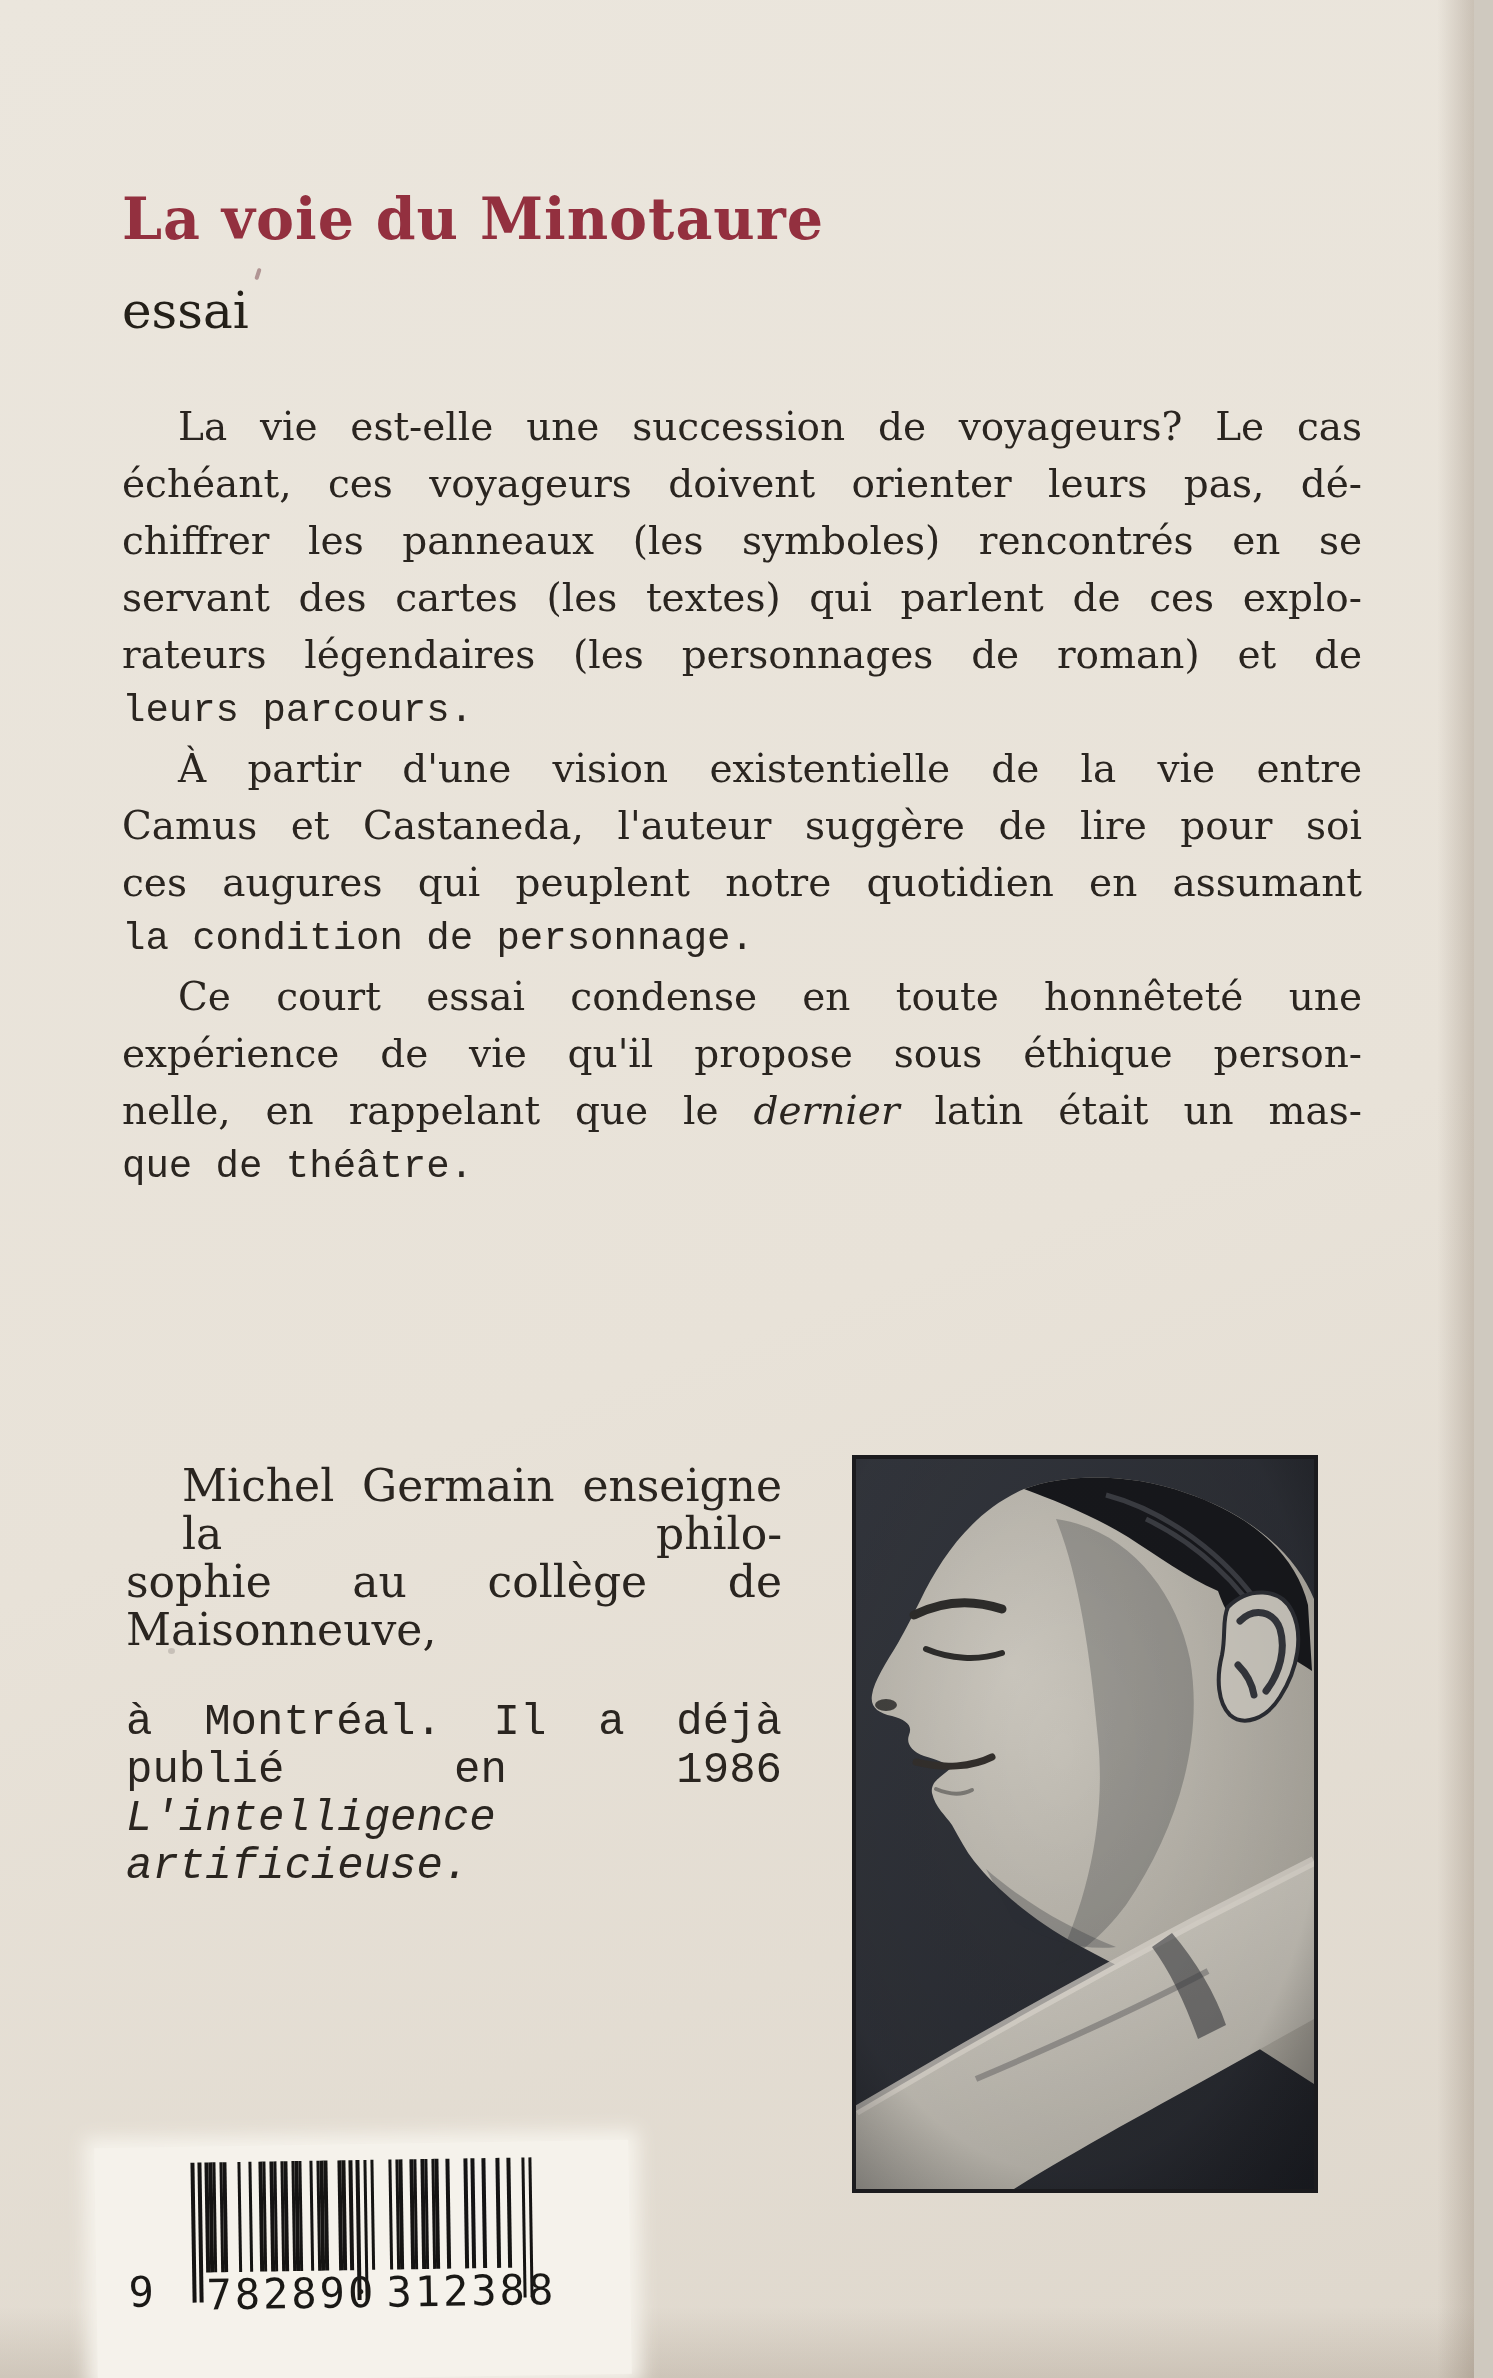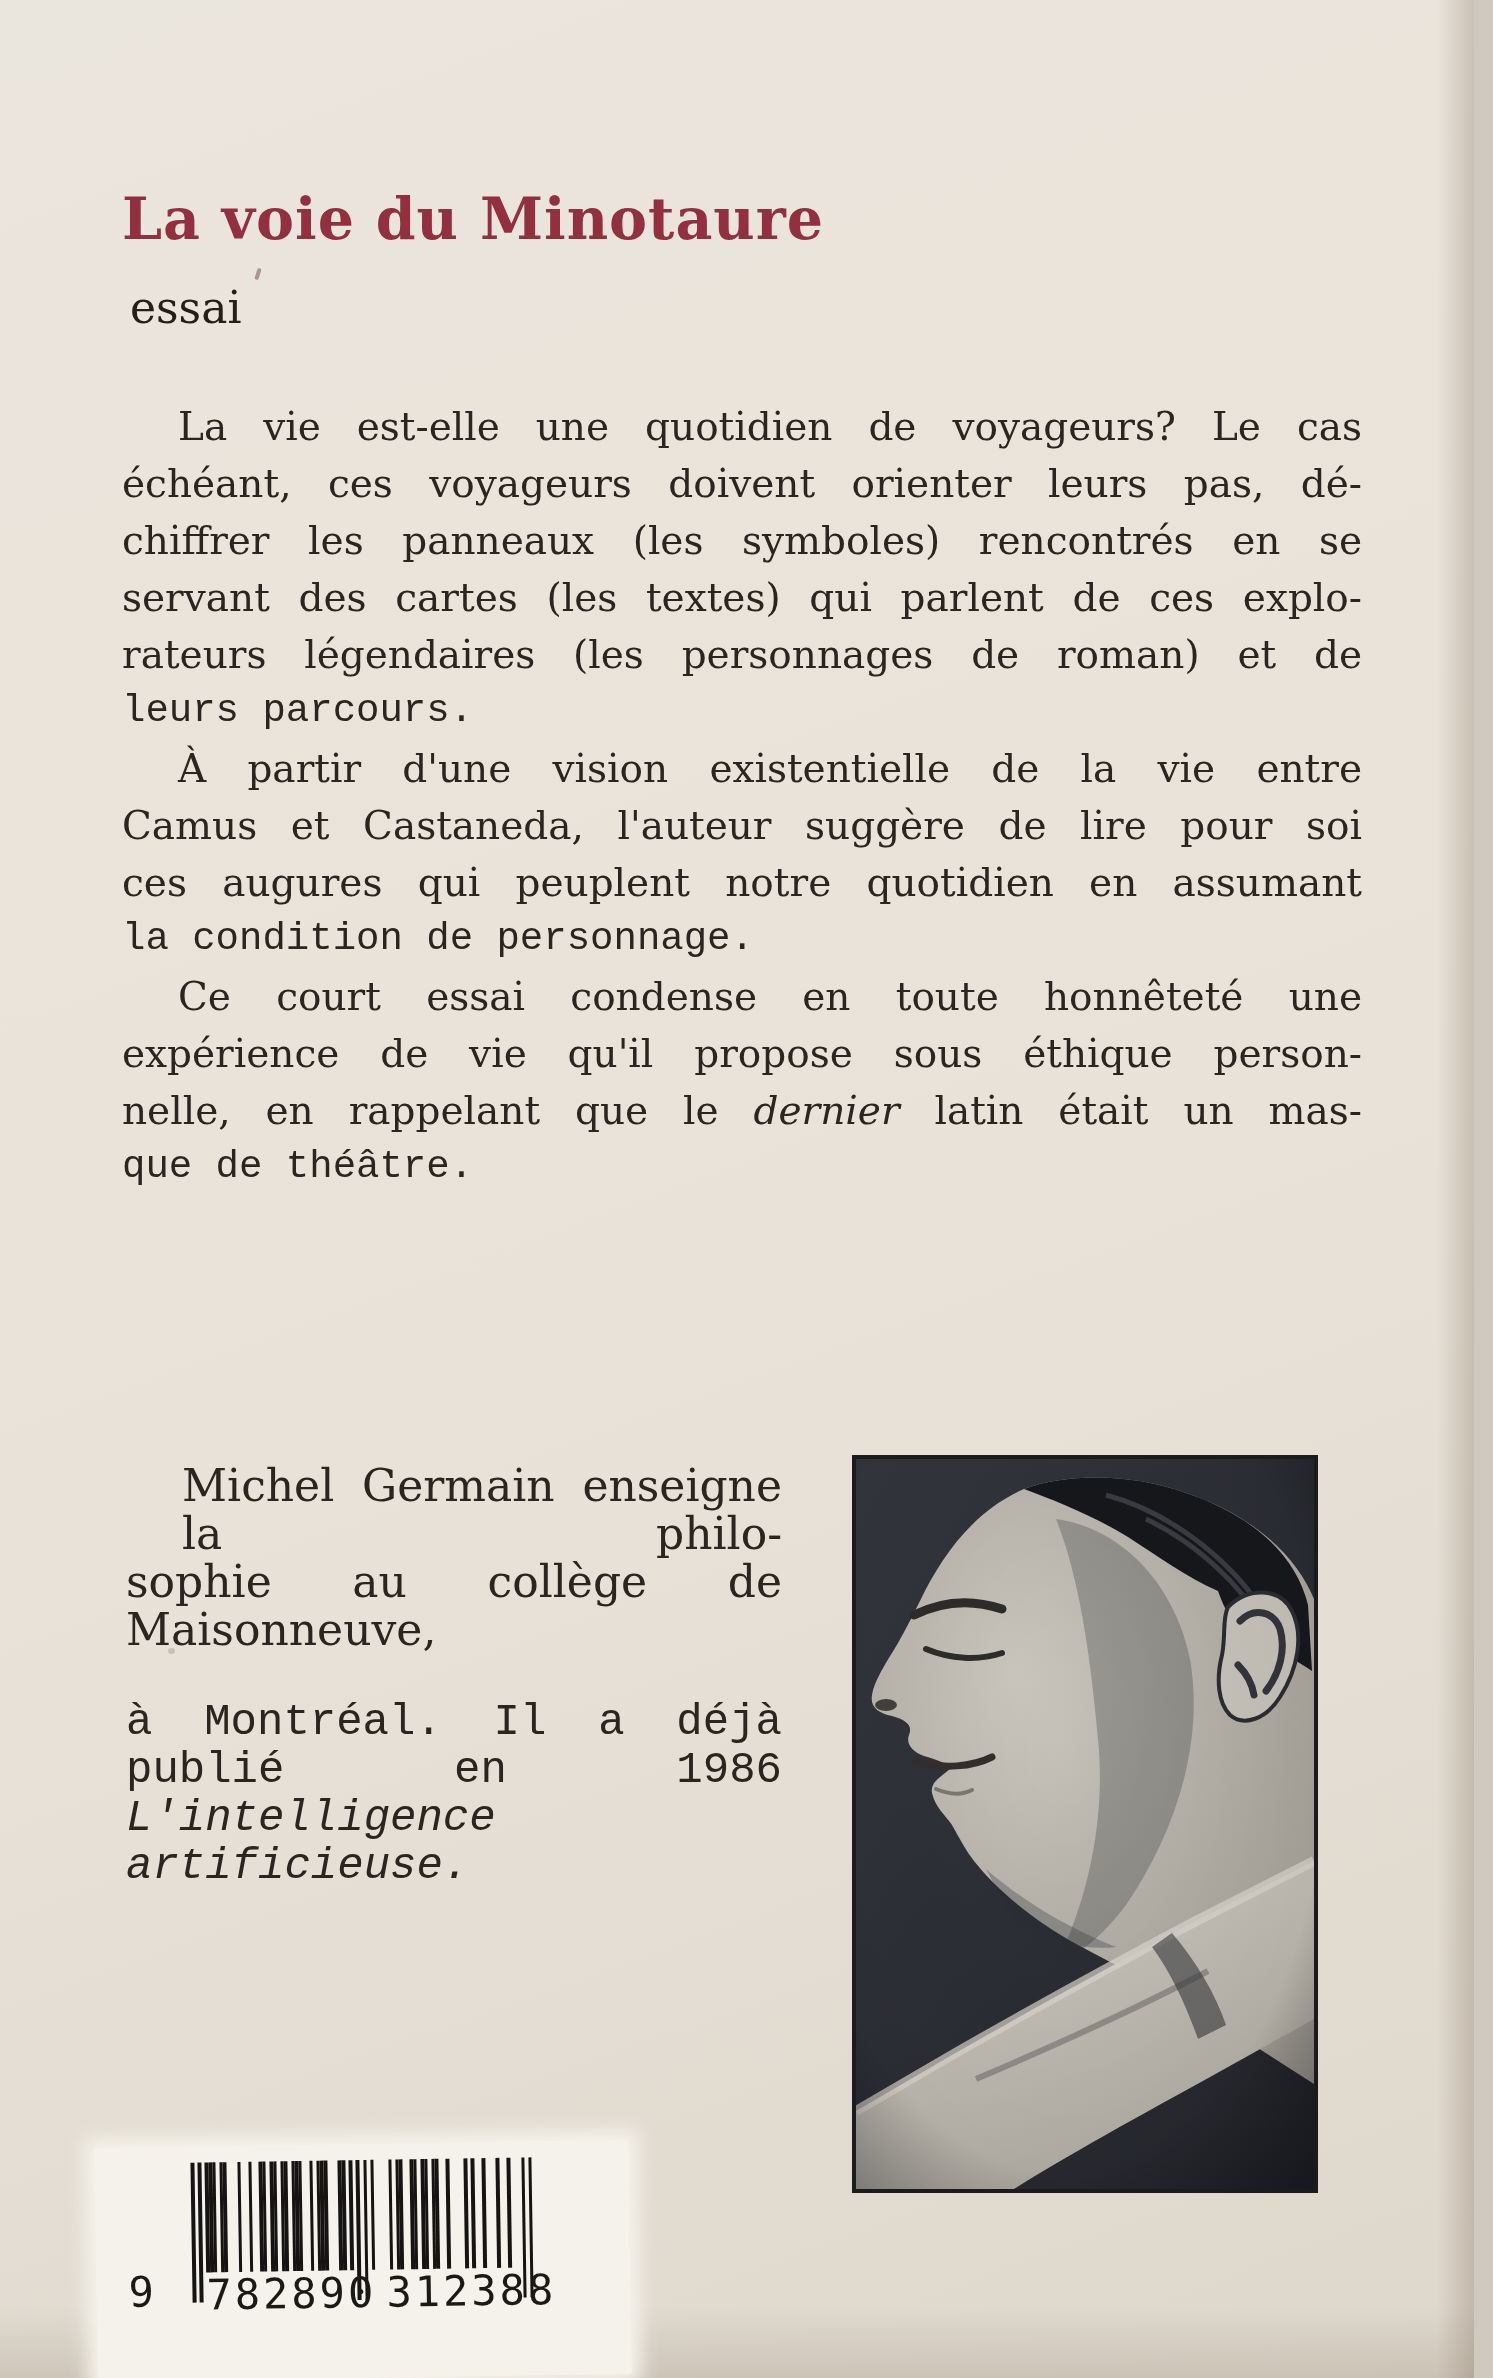--- a/index.html
+++ b/index.html
@@ -10,22 +10,22 @@
       linear-gradient(to top, rgba(118,100,82,.18), rgba(0,0,0,0) 3%),
       linear-gradient(160deg, #ebe6dd 0%, #e8e2d8 55%, #ded7cc 100%);
     font-family:"DejaVu Serif","Liberation Serif",serif;
     color:#2a2520;
   }
   .title {
     position:absolute; left:122px; top:190px; margin:0;
     font-size:57px; font-weight:bold; letter-spacing:1px; line-height:1;
   }
   .genre {
-    position:absolute; left:130px; top:286px;
-    font-size:44px; line-height:1; color:#242019;
+    position:absolute; left:122px; top:286px;
+    font-size:50px; line-height:1; color:#242019;
   }
   .body-text {
     position:absolute; left:122px; top:398px; width:1240px;
     font-size:39px; line-height:57px;
   }
   .para { margin:0; }
   .line { text-align:justify; text-align-last:justify; min-height:57px; }
   .line.first { padding-left:56px; }
   .line.last { text-align-last:left;font-family:Liberation Mono, monospace; }
   .italic { font-style:italic; }
@@ -71,21 +71,21 @@
 
   <h1 class="title" style="color: rgb(147, 48, 63);">La voie du Minotaure</h1>
 
   <div class="genre">essai</div>
 
   <div class="speck tick dot1"></div>
   <div class="speck dot2"></div>
 
   <div class="body-text">
     <div class="para">
-        <div class="line first">La vie est-elle une quotidien de voyageurs? Le cas</div>
+        <div class="line first">La vie est-elle une succession de voyageurs? Le cas</div>
         <div class="line">échéant, ces voyageurs doivent orienter leurs pas, dé-</div>
         <div class="line">chiffrer les panneaux (les symboles) rencontrés en se</div>
         <div class="line">servant des cartes (les textes) qui parlent de ces explo-</div>
         <div class="line">rateurs légendaires (les personnages de roman) et de</div>
         <div class="line last">leurs parcours.</div>
       </div>
     <div class="para">
         <div class="line first">À partir d'une vision existentielle de la vie entre</div>
         <div class="line">Camus et Castaneda, l'auteur suggère de lire pour soi</div>
         <div class="line">ces augures qui peuplent notre quotidien en assumant</div>

